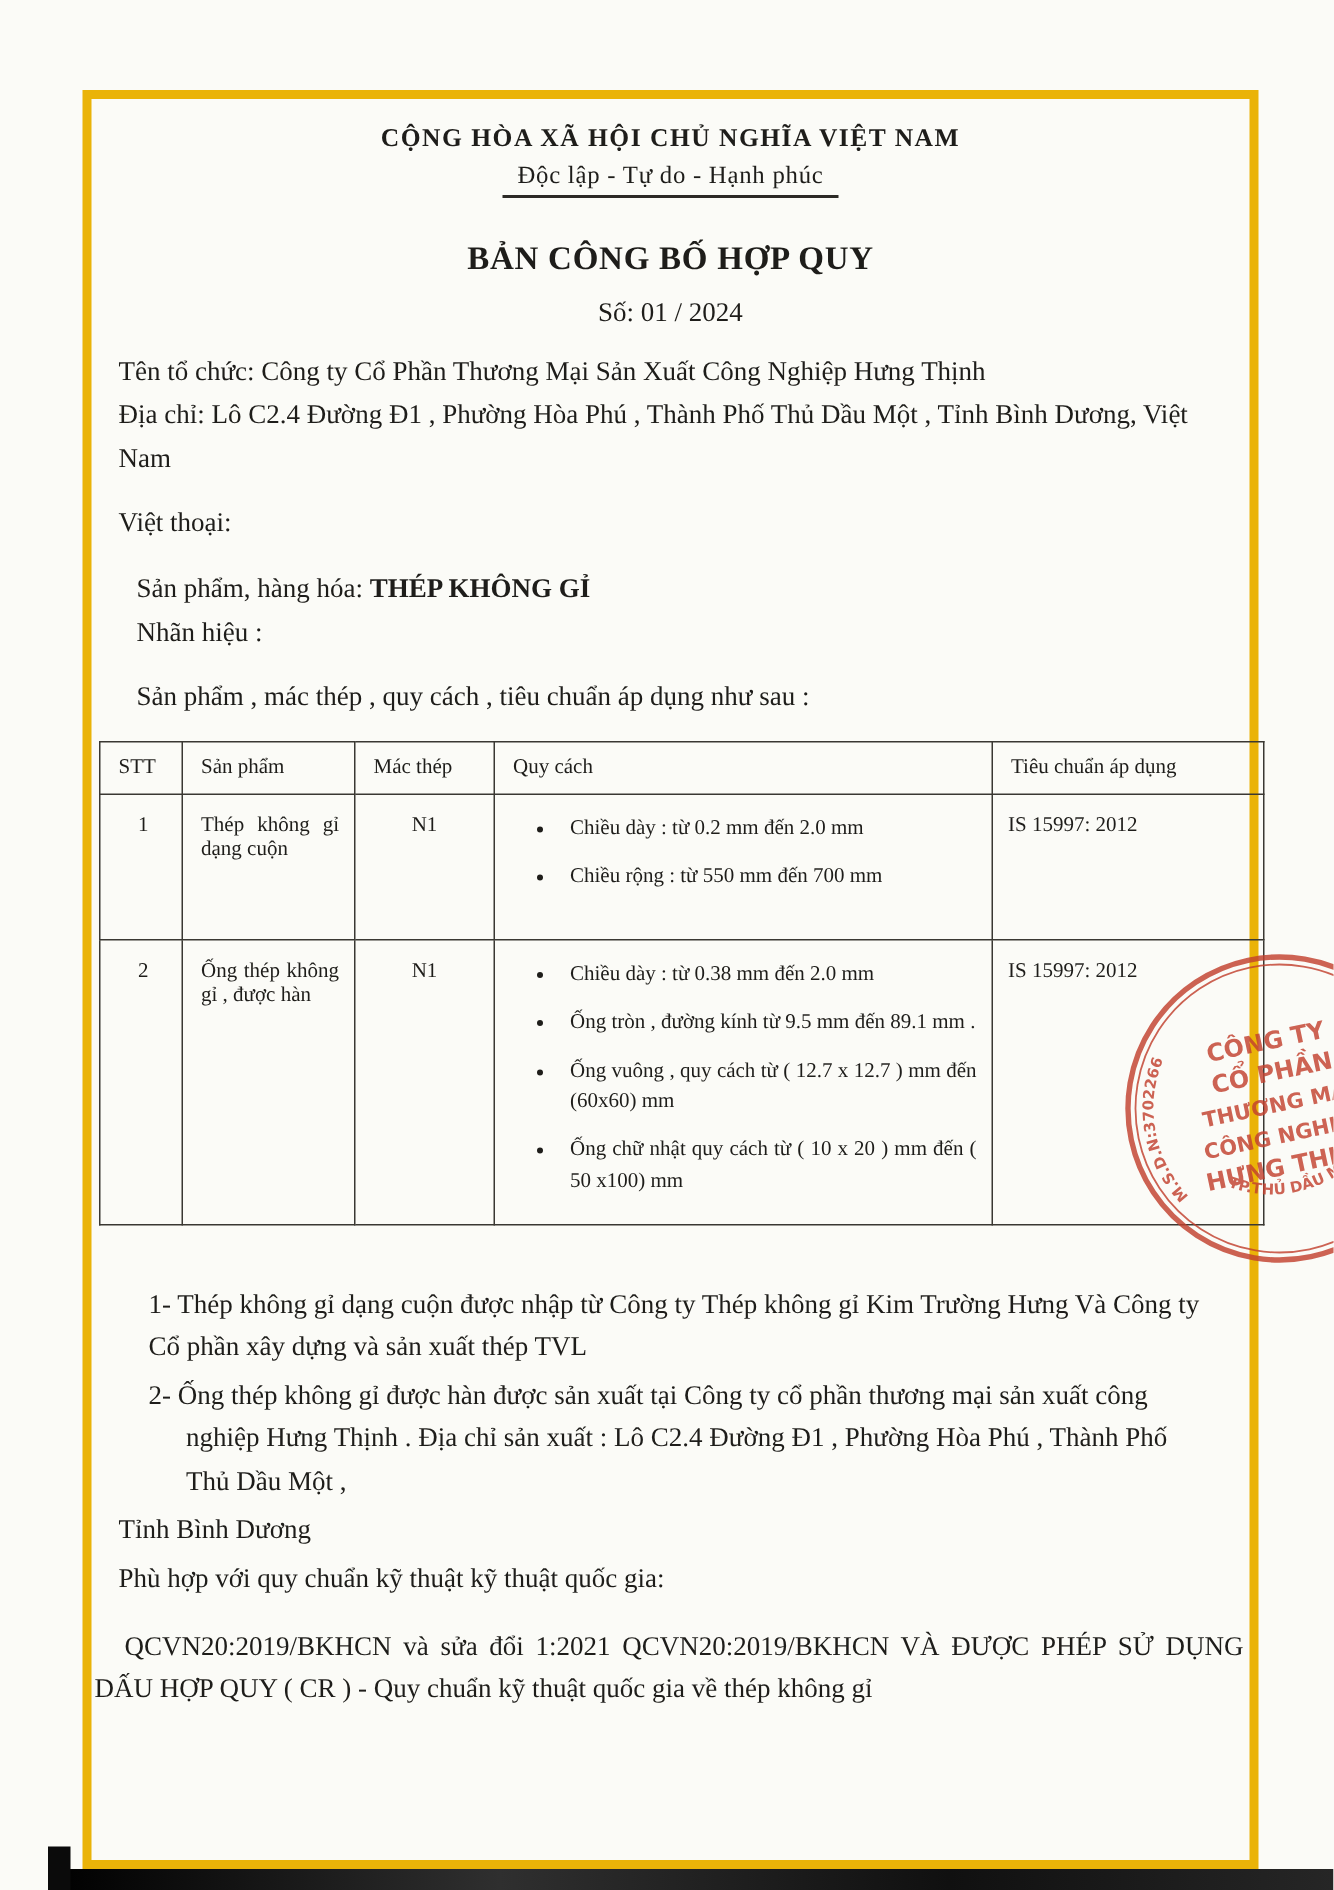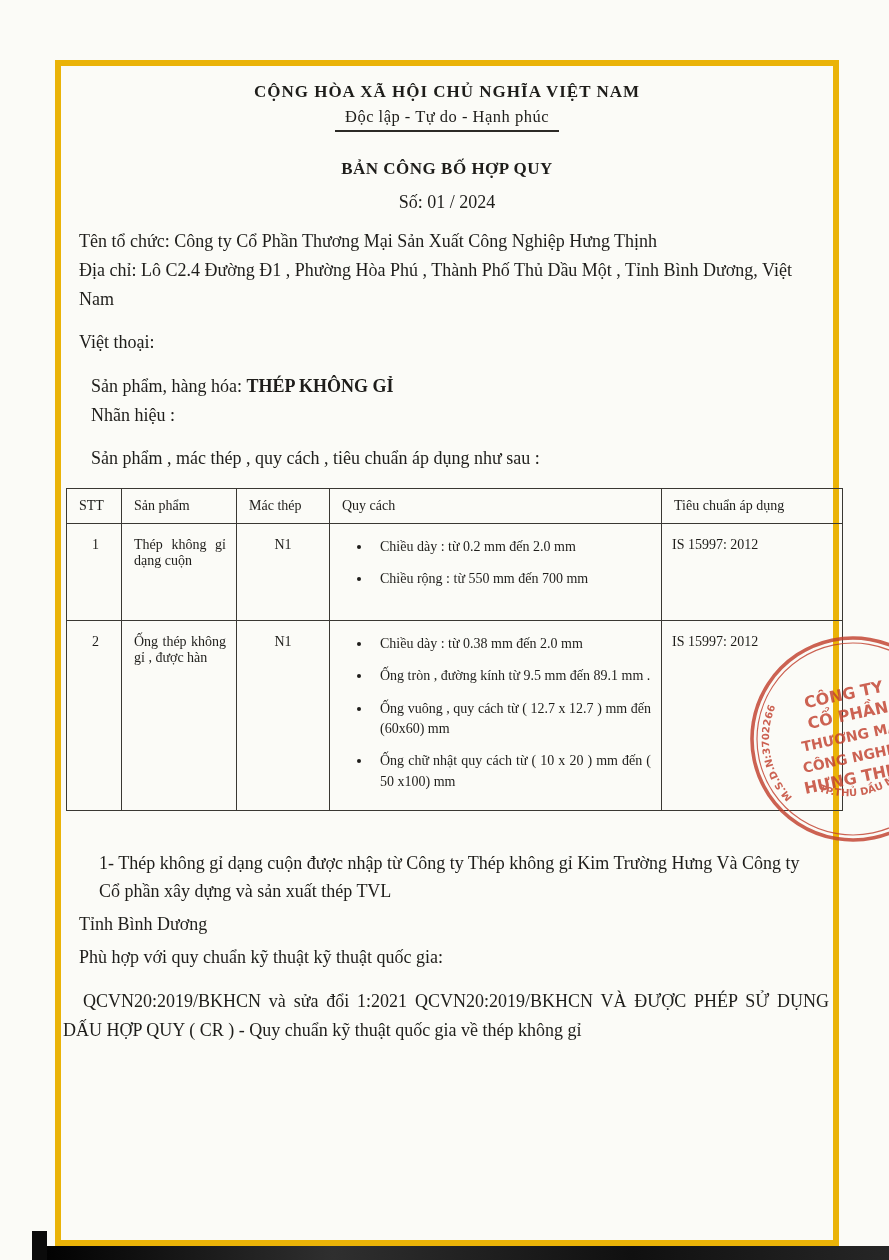--- a/index.html
+++ b/index.html
@@ -13,21 +13,21 @@
     position:absolute;left:55px;top:60px;width:784px;height:1186px;
     border:6px solid #eab308;box-sizing:border-box;
     padding-top:16px;
   }
   .c{text-align:center;}
   .nat-line1{font-size:17px;font-weight:bold;letter-spacing:1px;margin:0;}
   .nat-line2{
     display:inline-block;font-size:16.5px;font-weight:normal;letter-spacing:.5px;
     border-bottom:2px solid #2c2a26;padding:2px 10px 3px;margin-top:3px;
   }
-  .doc-title{font-size:17px;font-weight:bold;letter-spacing:.5px;margin-top:27px;font-family:Liberation Serif, serif;}
+  .doc-title{font-size:22px;font-weight:bold;letter-spacing:.5px;margin-top:27px;font-family:Liberation Serif, serif;}
   .doc-number{font-size:18px;margin-top:13px;}
   .para{font-size:18px;line-height:1.62;margin:0 16px 0 18px;}
   .para.first{margin-top:14px;}
   .para.gap{margin-top:14px;}
   .para.indent{margin-left:30px;}
   .bold{font-weight:bold;}
   table.spec{
     border-collapse:collapse;margin:15px 3px 0 5px;width:776px;
     font-size:14px;table-layout:fixed;
   }
@@ -124,20 +124,21 @@
             <li>Ống chữ nhật quy cách từ ( 10 x 20 ) mm đến ( 50 x100) mm</li>
           </ul>
         </td>
         <td class="cell-tc">IS 15997: 2012</td>
       </tr>
     </tbody>
   </table>
 
   <div class="notes">
     <p class="note-item">1-  Thép không gỉ dạng cuộn được nhập từ Công ty Thép không gỉ Kim Trường Hưng Và Công ty Cổ phần xây dựng và sản xuất thép TVL</p>
+    <p class="note-item hanging">2-  Ống thép không gỉ được hàn được sản xuất tại Công ty cổ phần thương mại sản xuất công nghiệp Hưng Thịnh . Địa chỉ sản xuất : Lô C2.4 Đường Đ1 , Phường Hòa Phú , Thành Phố Thủ Dầu Một ,</p>
     <p class="plain-line">Tỉnh Bình Dương</p>
     <p class="plain-line">Phù hợp với quy chuẩn kỹ thuật kỹ thuật quốc gia:</p>
     <p class="final-para">QCVN20:2019/BKHCN và sửa đổi 1:2021 QCVN20:2019/BKHCN VÀ ĐƯỢC PHÉP SỬ DỤNG DẤU HỢP QUY ( CR ) -  Quy chuẩn kỹ thuật quốc gia về thép không gỉ</p>
   </div>
 
 </div>
 
 <svg class="stamp" viewBox="0 0 212 212">
   <circle cx="106" cy="106" r="101" fill="none" stroke-width="3.6" stroke="#c2412f"></circle>
   <circle cx="106" cy="106" r="96" fill="none" stroke-width="1.2" stroke="#c2412f"></circle>

